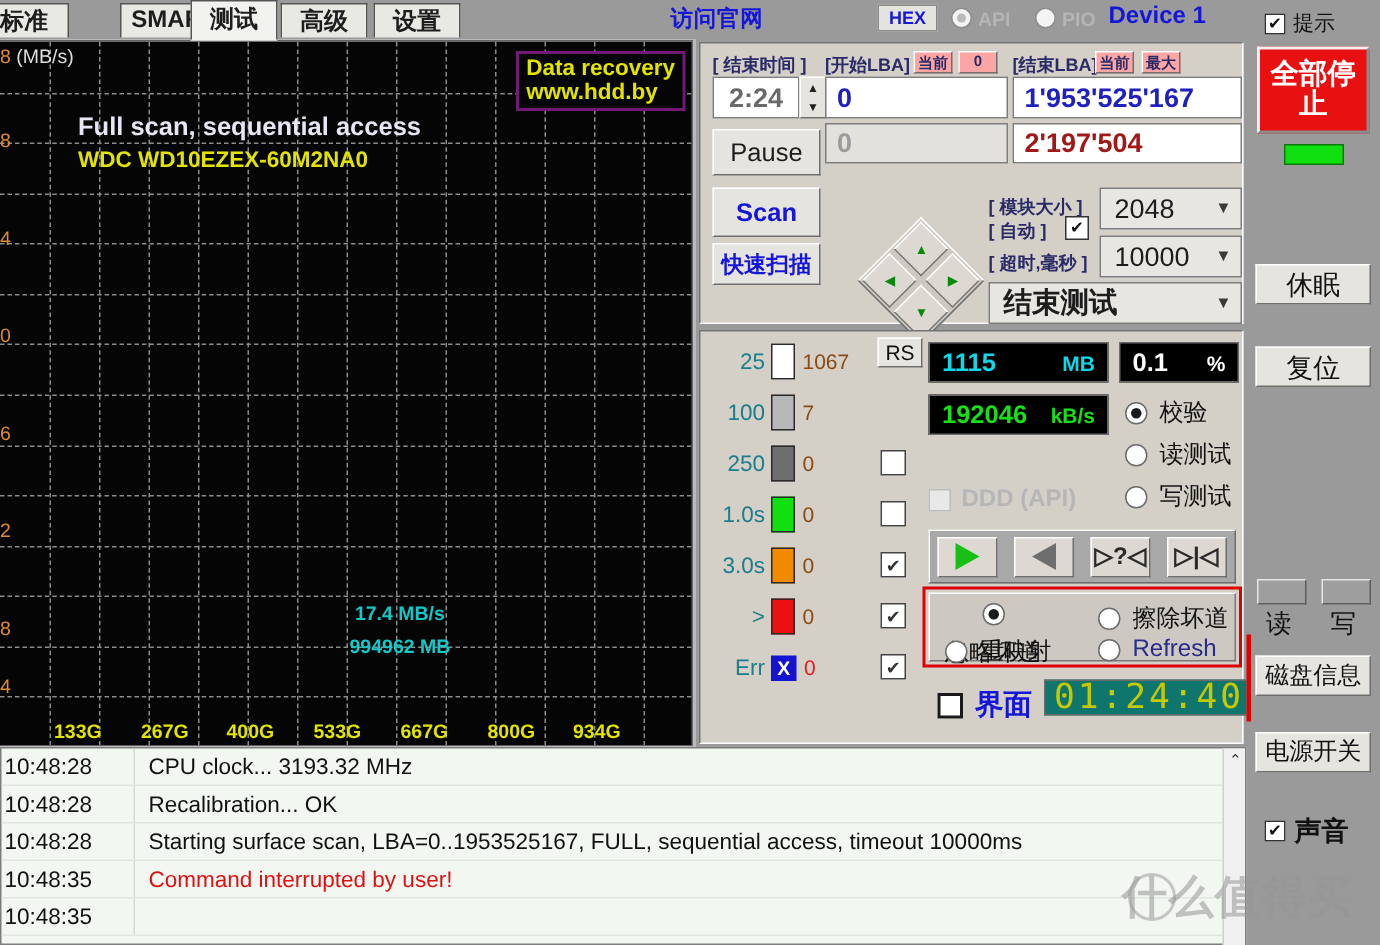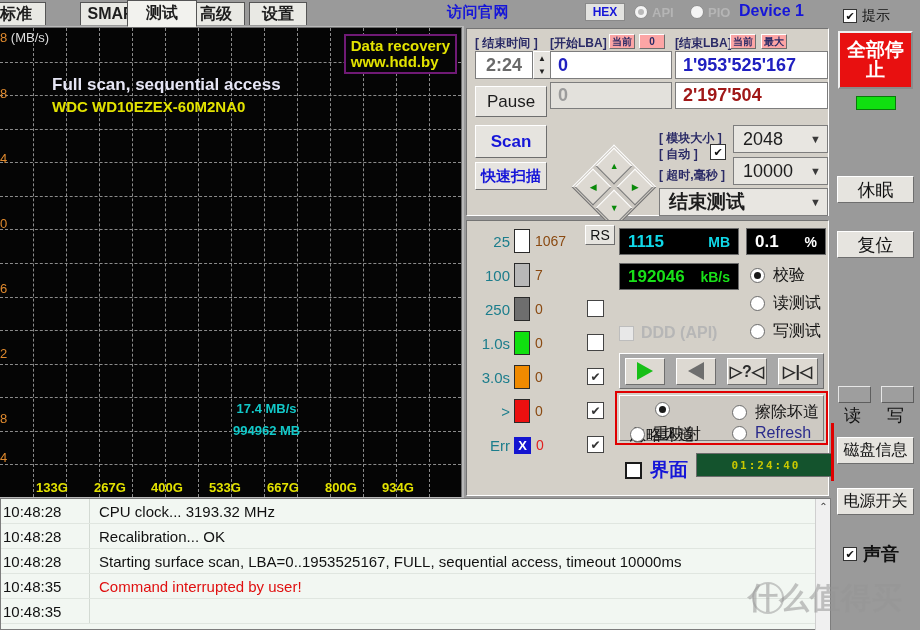--- a/index.html
+++ b/index.html
@@ -23,21 +23,21 @@
     display:flex; align-items:center; justify-content:center;
     font-size:16px; font-weight:bold; color:#1d1d1d;
     padding:0 8px;
   }
   .tab.active{
     top:0px; height:27px; background:#f2f2ee; z-index:4;
     border-bottom:1px solid #f2f2ee;
   }
   #tab0{ left:-14px; width:60px; }
   #tab1{ left:50px;  width:72px;margin-left:30px; }
-  #tab2{ left:127px; width:70px; }
+  #tab2{ left:127px; width:58px; }
   #tab3{ left:187px; width:58px; }
   #tab4{ left:249px; width:58px; }
 
   #weblink{
     position:absolute; left:447px; top:3px;
     font-size:15px; font-weight:bold; color:#1616d8;
     letter-spacing:.5px;
   }
   #hexbtn{
     position:absolute; left:585px; top:3px; width:40px; height:18px;
@@ -272,23 +272,23 @@
     position:absolute; left:2px; top:2px; right:2px; bottom:2px;
     background:#cdc9c2; border:1px solid #fff;
     border-right-color:#7a7a7a; border-bottom-color:#7a7a7a;
   }
 
   #ifacerow{ position:absolute; left:158px; top:236px; display:flex; align-items:center; gap:8px; }
   #ifacerow .bigcb{ width:17px; height:17px; background:#fff; border:2px solid #1a1a1a; }
   #ifacerow .tx{ font-size:19px; font-weight:bold; color:#1616d8; }
   #clock{
     position:absolute; left:229px; top:232px; width:140px; height:24px;
-    background:#14532d; border:1px solid #6b6b6b;
-    display:flex; align-items:center; justify-content:center;
-    color:#c8c800; font-size:11px; font-weight:bold; letter-spacing:2px;
+    background:#0f766e; border:1px solid #6b6b6b;
+    display:flex; align-items:center; justify-content:center;
+    color:#c8c800; font-size:23px; font-weight:normal; letter-spacing:2px;
     font-family:"DejaVu Sans Mono", monospace;
   }
 
   
   #rail{
     position:absolute; left:831px; top:26px; width:89px; height:472px;
     background:#9a9a9a;
   }
   #stopbtn{
     position:absolute; left:7px; top:5px; width:75px; height:58px;

